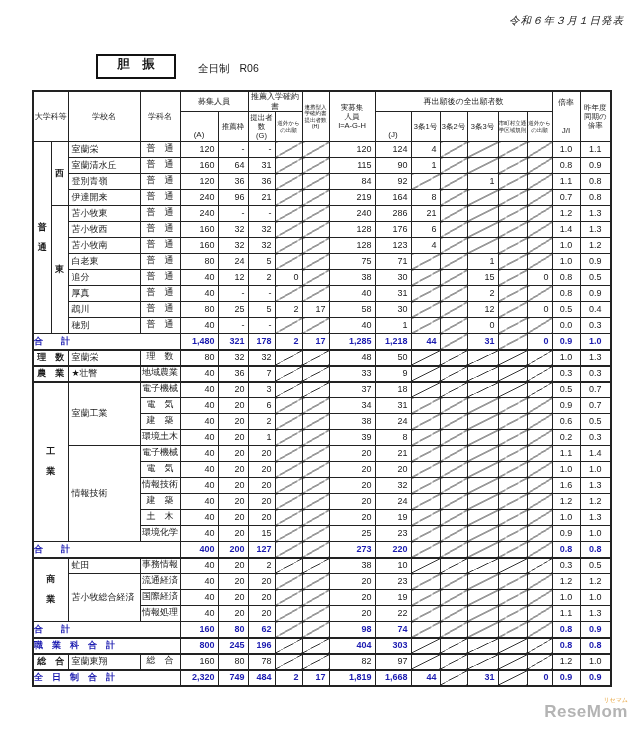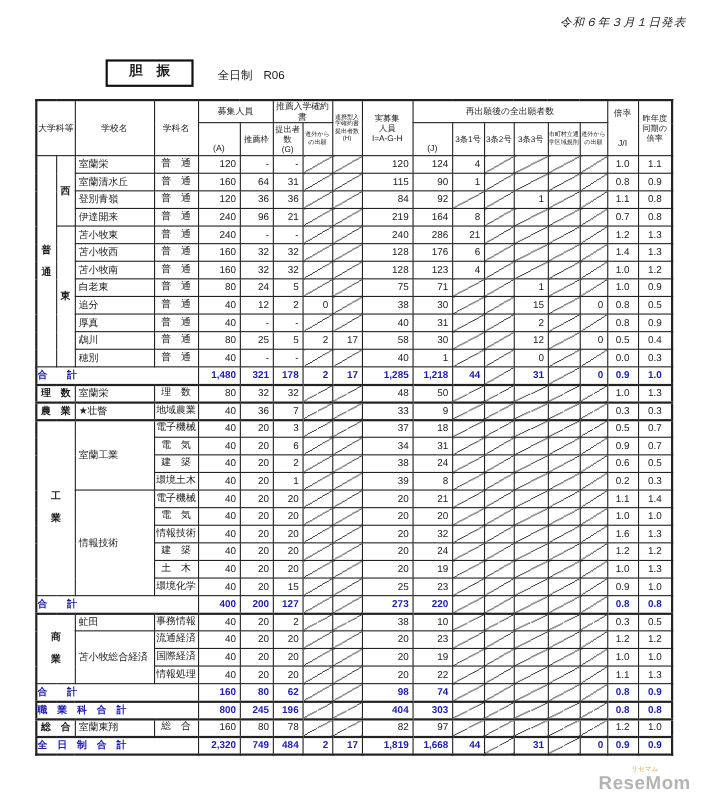--- a/index.html
+++ b/index.html
@@ -39,21 +39,21 @@
   td.sec{text-align:center;font-weight:bold;}
   td.sumlab{text-align:left;font-weight:bold;}
   td.vlabel{vertical-align:middle;text-align:center;font-weight:bold;}
   td.vlabel div{margin:11px 0;line-height:1;}
   td.x{
     background-image:linear-gradient(to bottom right,transparent 48.5%,#333 48.5%,#333 51.5%,transparent 51.5%);
   }
   tr.sum td{color:#1b1bb0;font-weight:bold;}
   tr.st td{border-top:2px solid #222;}
 
-  .logo{position:absolute;right:12px;bottom:12px;display:flex;flex-direction:column;align-items:center;}
+  .logo{position:absolute;right:12px;bottom:12px;display:flex;flex-direction:column;align-items:flex-end;}
   .logo-sub{font-size:6px;color:#e8a43c;line-height:1;}
   .logo-main{font-size:17px;font-weight:bold;color:#b4b4b4;letter-spacing:0.5px;line-height:1;}
 </style>
 </head>
 <body>
 
 <div class="pub-date">令和６年３月１日発表</div>
 
 <div class="region-box">
   <span>胆　振</span>

